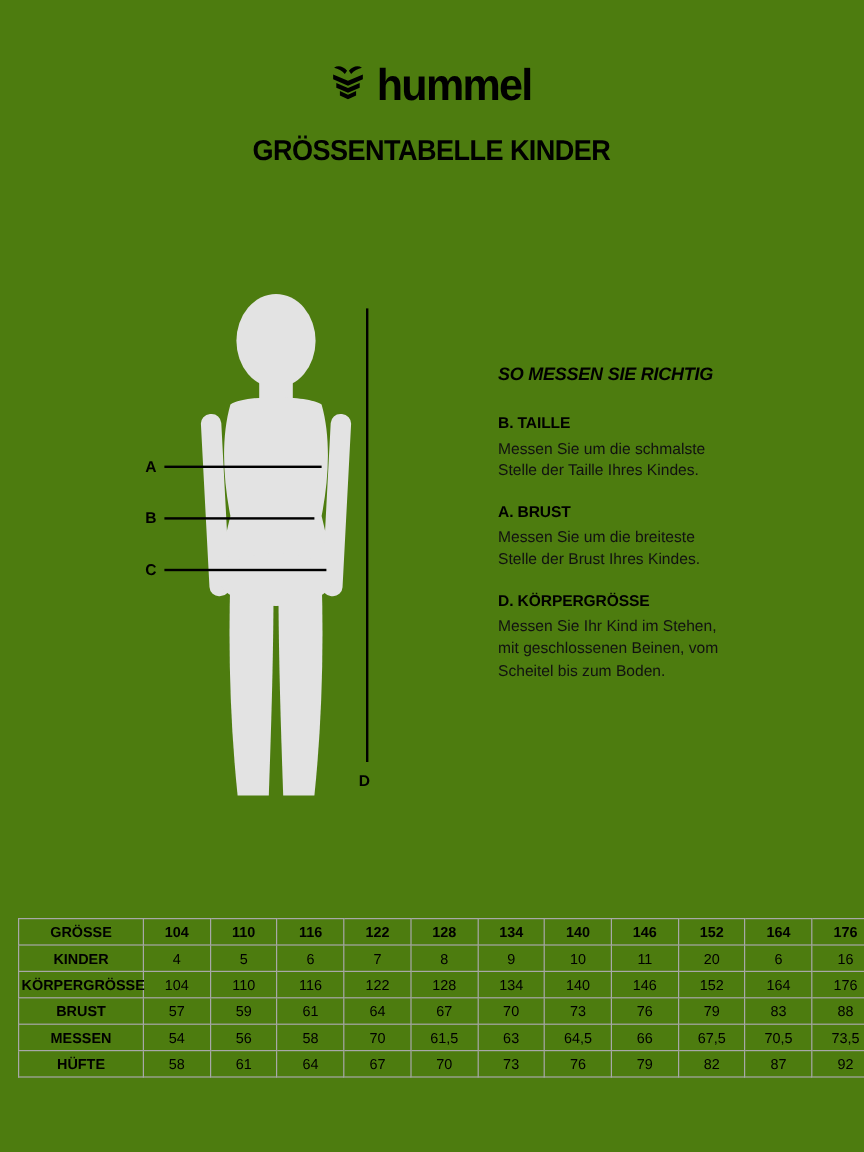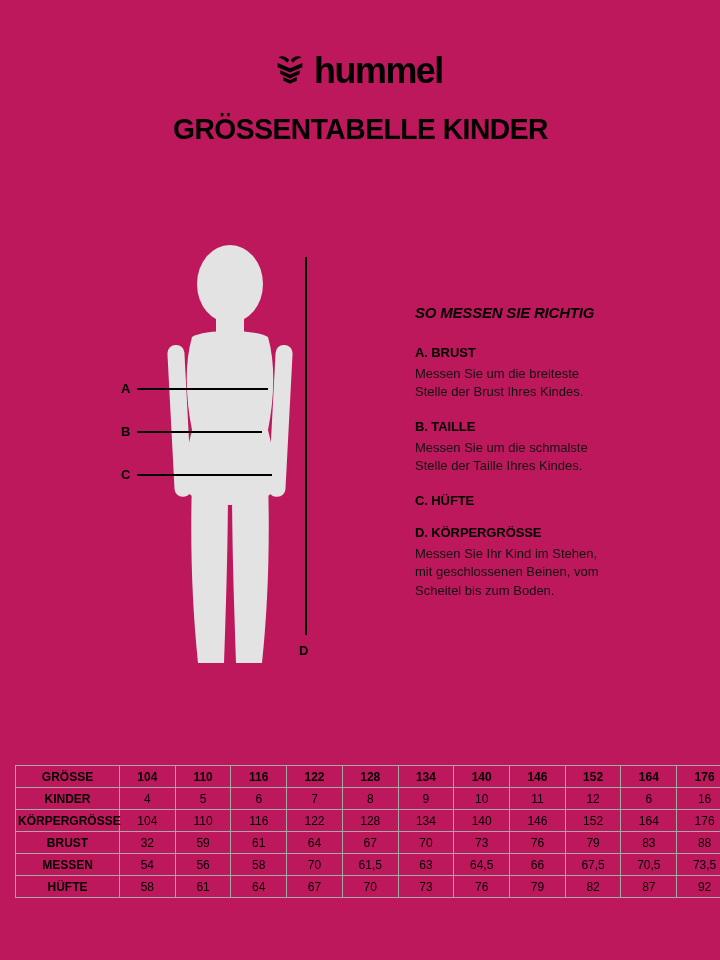--- a/index.html
+++ b/index.html
@@ -1,36 +1,36 @@
 <!DOCTYPE html>
 <html><head>
 <meta charset="utf-8">
 <style>
   * { margin:0; padding:0; box-sizing:border-box; }
   html,body { background:#ffffff; }
   body {
     width:720px; height:960px; position:relative; overflow:hidden;
     font-family:"Liberation Sans", sans-serif; color:#000;
   }
-  .page { position:absolute; inset:0; width:720px; height:960px; background:#be185d; }
+  .page { position:absolute; inset:0; width:720px; height:960px; background:#4d7c0f; }
 
   
   .logo {
     position:absolute; top:52px; left:0; width:100%;
     display:flex; justify-content:center; align-items:center; gap:7px;
   }
   .logo-text {
     font-size:37px; font-weight:bold; letter-spacing:-1.5px;
     display:inline-block; transform:scaleX(0.97); line-height:1;
   }
 
   
   .page-title {
     position:absolute; top:112px; left:0; width:100%;
-    text-align:center; font-size:30px; font-weight:bold; letter-spacing:-0.5px;
+    text-align:center; font-size:24px; font-weight:bold; letter-spacing:-0.5px;
   }
   .page-title span { display:inline-block; transform:scaleX(0.94); }
 
   
   .silhouette { position:absolute; left:140px; top:245px; }
   .measure-line {
     position:absolute; height:1.5px; background:#000;
   }
   .line-a { left:137px; top:388px; width:131px; }
   .line-b { left:137px; top:431px; width:125px; }
@@ -110,31 +110,30 @@
   <div class="line-d"></div>
   <span class="measure-label label-a">A</span>
   <span class="measure-label label-b">B</span>
   <span class="measure-label label-c">C</span>
   <span class="measure-label label-d">D</span>
 
   <div class="guide">
     <div class="guide-heading">SO MESSEN SIE RICHTIG</div>
 
     <div class="guide-item">
+      <div class="guide-item-title">B. TAILLE</div>
+      <div class="guide-item-text">Messen Sie um die schmalste Stelle der Taille Ihres Kindes.</div>
+    </div>
+
+    <div class="guide-item">
       <div class="guide-item-title">A. BRUST</div>
       <div class="guide-item-text">Messen Sie um die breiteste Stelle der Brust Ihres Kindes.</div>
     </div>
 
     <div class="guide-item">
-      <div class="guide-item-title">B. TAILLE</div>
-      <div class="guide-item-text">Messen Sie um die schmalste Stelle der Taille Ihres Kindes.</div>
-    </div>
-
-    <div class="guide-item">
-      <div class="guide-item-title">C. HÜFTE</div>
     </div>
 
     <div class="guide-item">
       <div class="guide-item-title">D. KÖRPERGRÖSSE</div>
       <div class="guide-item-text">Messen Sie Ihr Kind im Stehen, mit geschlossenen Beinen, vom Scheitel bis zum Boden.</div>
     </div>
   </div>
 
   <div class="size-table-wrap">
     <table class="size-table">
@@ -156,41 +155,41 @@
           <tr>
             <th>KINDER</th>
             <td>4</td>
             <td>5</td>
             <td>6</td>
             <td>7</td>
             <td>8</td>
             <td>9</td>
             <td>10</td>
             <td>11</td>
-            <td>12</td>
+            <td>20</td>
             <td>6</td>
             <td>16</td>
           </tr>
           <tr>
             <th>KÖRPERGRÖSSE</th>
             <td>104</td>
             <td>110</td>
             <td>116</td>
             <td>122</td>
             <td>128</td>
             <td>134</td>
             <td>140</td>
             <td>146</td>
             <td>152</td>
             <td>164</td>
             <td>176</td>
           </tr>
           <tr>
             <th>BRUST</th>
-            <td>32</td>
+            <td>57</td>
             <td>59</td>
             <td>61</td>
             <td>64</td>
             <td>67</td>
             <td>70</td>
             <td>73</td>
             <td>76</td>
             <td>79</td>
             <td>83</td>
             <td>88</td>

